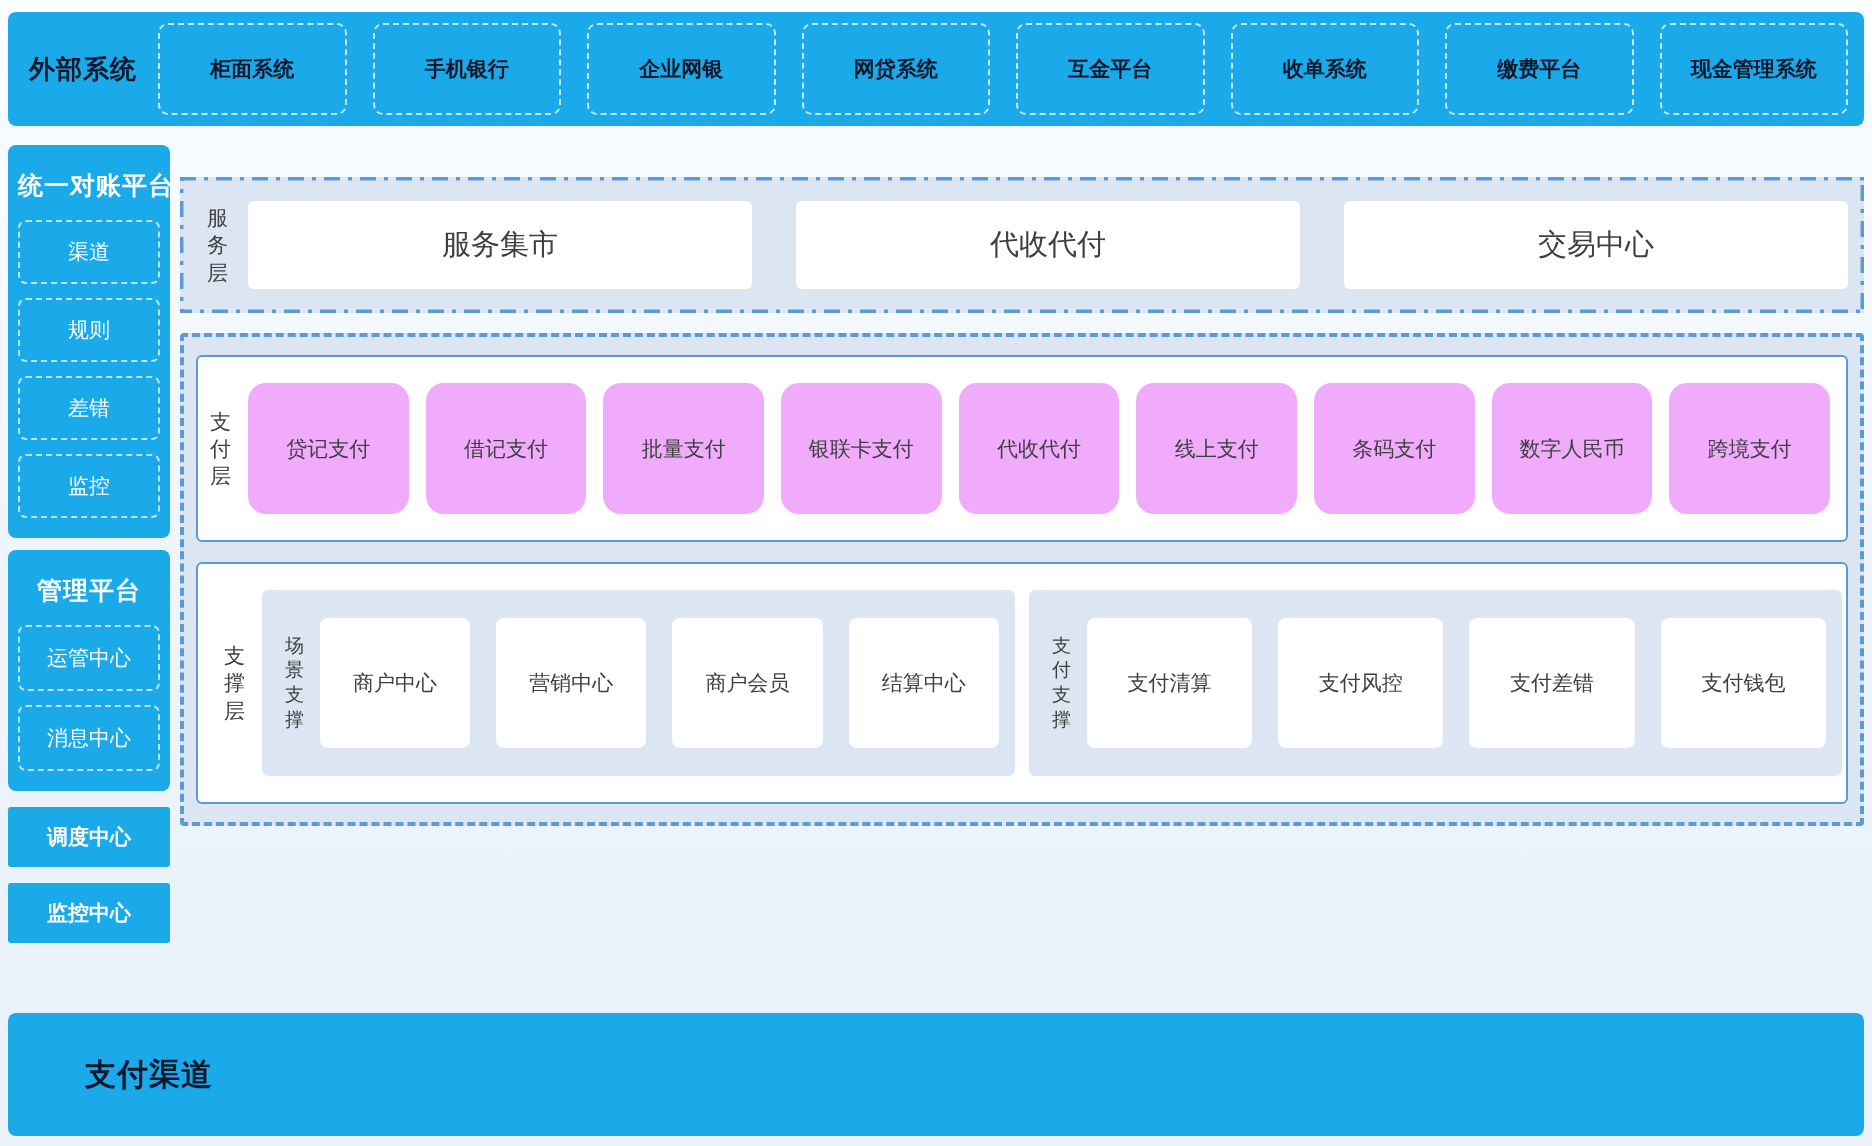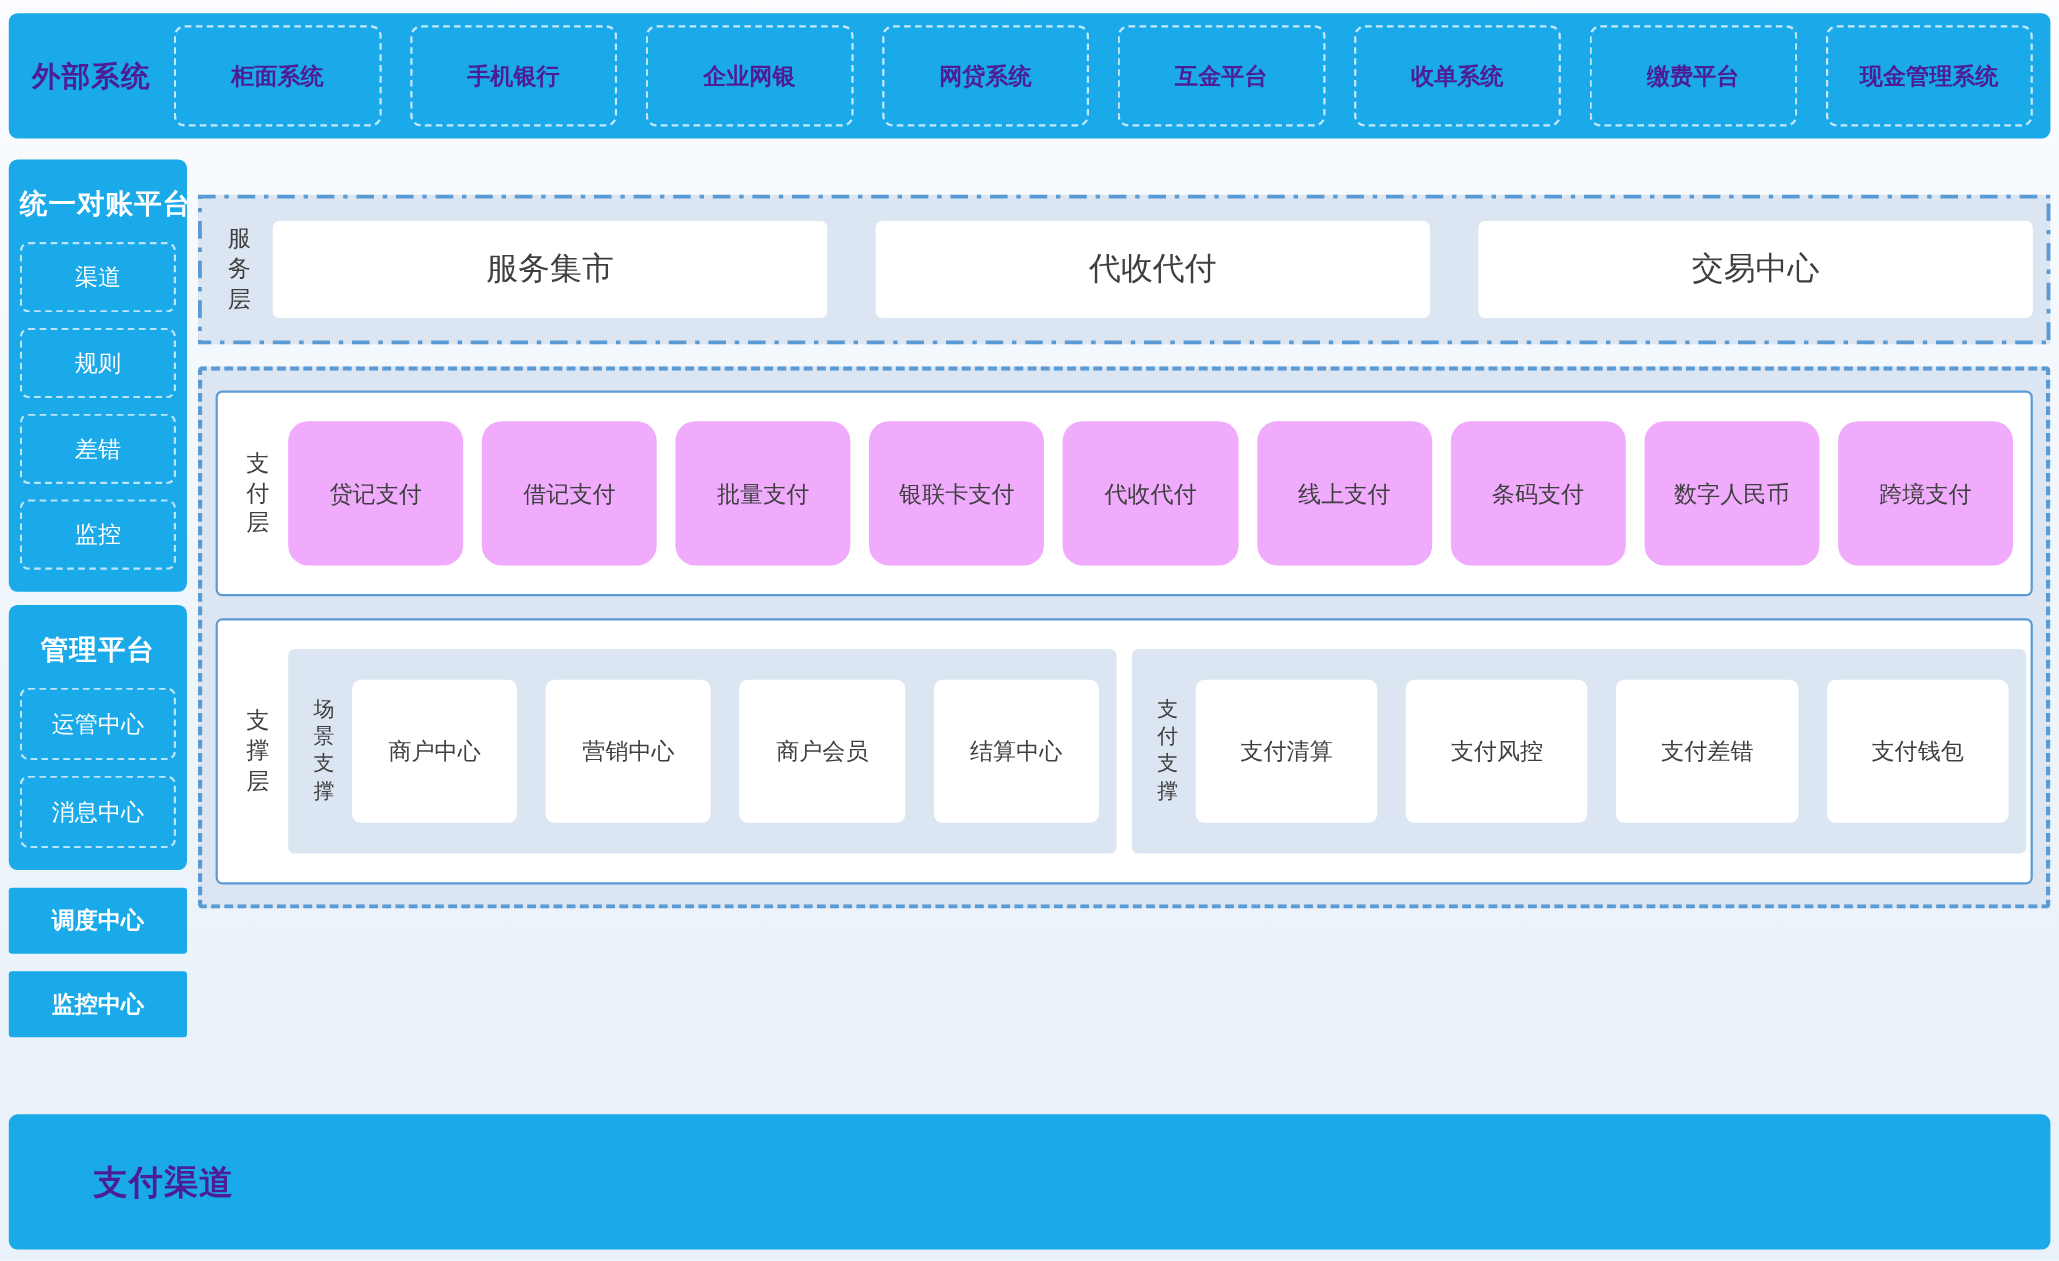--- a/index.html
+++ b/index.html
@@ -9,25 +9,25 @@
     background:linear-gradient(180deg,#fbfdff 0%,#eef5fb 50%,#e9f1f9 100%);
     color:#3f3f3f;
   }
   .page { width:1872px; height:1146px; padding:12px 8px 10px 8px; display:flex; flex-direction:column; }
 
   
   .blue { background:#1aa9e9; }
   .bar { border-radius:8px; display:flex; align-items:stretch; }
   .top-bar { height:114px; padding:11px 16px 11px 0; }
   .bar-title { width:150px; display:flex; align-items:center; justify-content:center;
-               color:#4c1d95; font-size:26px; font-weight:bold; letter-spacing:1px; }
+               color:#0f172a; font-size:26px; font-weight:bold; letter-spacing:1px; }
   .bar-items { flex:1; display:flex; gap:26px; }
   .dashed-box { flex:1; border:2px dashed rgba(255,255,255,.75); border-radius:10px;
                 display:flex; align-items:center; justify-content:center;
-                color:#4c1d95; font-size:21px; font-weight:bold; }
+                color:#0f172a; font-size:21px; font-weight:bold; }
 
   .middle { flex:1; display:flex; gap:10px; margin-top:19px; }
 
   .sidebar { width:162px; display:flex; flex-direction:column; }
   .side-panel { background:#1aa9e9; border-radius:8px; padding:0 10px 6px 10px; }
   .side-title { color:#fff; font-weight:bold; font-size:25px; text-align:center;
                 padding:24px 0 18px 0; letter-spacing:1px; white-space:nowrap; }
   .side-item { height:64px; border:2px dashed rgba(255,255,255,.7); border-radius:8px;
                display:flex; align-items:center; justify-content:center;
                color:#fff; font-size:21px; margin-bottom:14px; }
@@ -47,21 +47,21 @@
                    display:flex; padding:24px 16px 24px 18px; }
   .dashdot { position:absolute; left:0; top:0; width:100%; height:100%; pointer-events:none; }
   .service-layer .v-label { width:40px; font-size:21px; position:relative; }
   .service-boxes { flex:1; display:flex; gap:44px; margin-left:10px; position:relative; }
   .service-box { flex:1; background:#fff; border-radius:6px; display:flex;
                  align-items:center; justify-content:center; font-size:29px; }
 
   .dashed-wrap { margin-top:20px; height:493px; border:4px dashed #5b9bd5; background:#dce6f2;
                  border-radius:4px; padding:18px 12px; display:flex; flex-direction:column; gap:20px; }
   .inner-box { background:#fff; border:2px solid #5b9bd5; border-radius:6px; display:flex; }
-  .payment { flex:0 0 187px; padding:26px 16px 26px 18px; }
+  .payment { flex:0 0 187px; padding:26px 16px 26px 4px; }
   .payment .v-label { width:38px; font-size:21px; }
   .pay-items { flex:1; display:flex; gap:17px; margin-left:8px; }
   .pay-item { flex:1; background:#f0abfc; border-radius:18px; display:flex;
               align-items:center; justify-content:center; font-size:21px; }
 
   .support { flex:1; padding:26px 4px 26px 18px; }
   .support > .v-label { width:38px; font-size:21px; }
   .groups { flex:1; display:flex; gap:14px; margin-left:8px; }
   .group { background:#dce6f2; border-radius:6px; display:flex; padding:28px 16px; }
   .group-scene { flex:48; }

